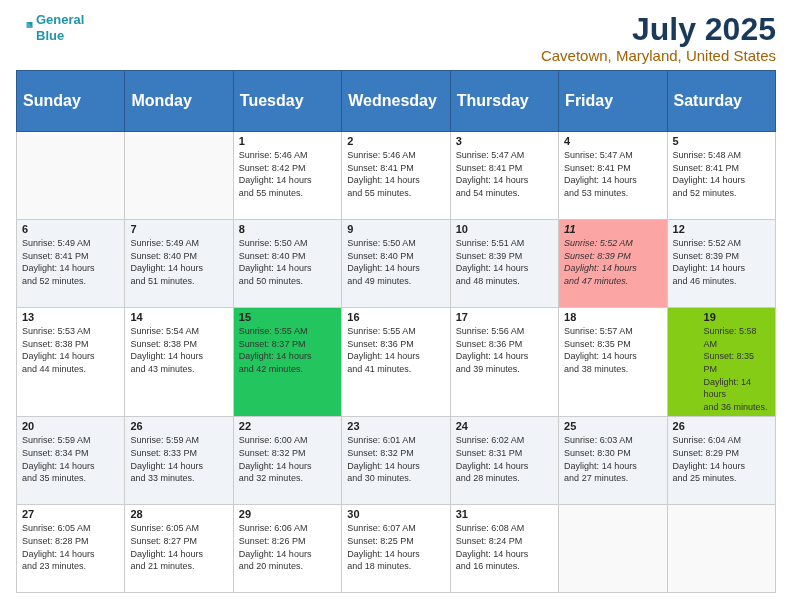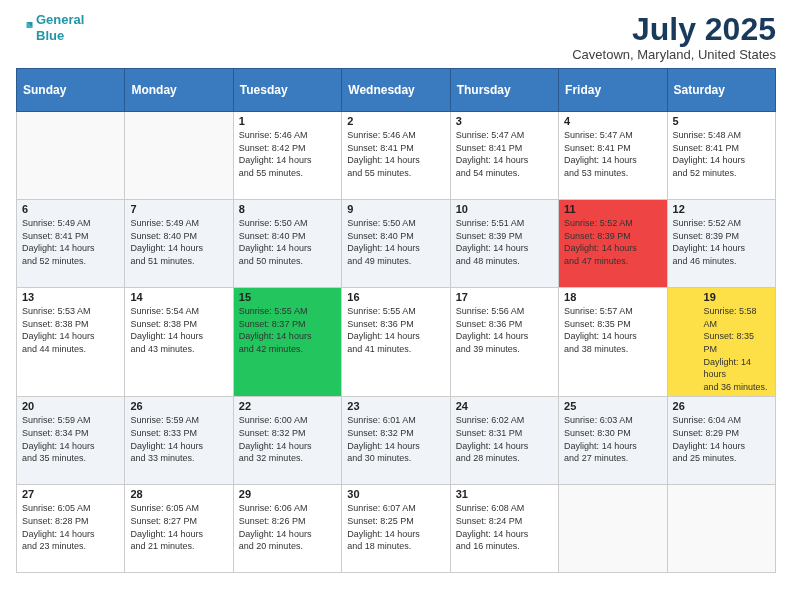--- a/index.html
+++ b/index.html
@@ -44,36 +44,36 @@
     .title-block {
       text-align: right;
     }
     .main-title {
       font-size: 32px;
       font-weight: bold;
       color: #1a3a5c;
       line-height: 1.1;
     }
     .subtitle {
-      font-size: 13px;
-      color: #404040;
+      font-size: 15px;
+      color: #a16207;
     }
     .calendar {
       flex: 1;
       border: 1px solid #ccc;
       border-collapse: collapse;
       width: 100%;
       table-layout: fixed;
     }
     .calendar th {
       background: #3a7abf;
       color: #fff;
-      font-size: 12px;
+      font-size: 16px;
       font-weight: bold;
-      padding: 14px 6px;
+      padding: 21px 6px;
       text-align: left;
       border: 1px solid #2a5a8f;
     }
     .calendar td {
       border: 1px solid #ccc;
       vertical-align: top;
       padding: 3px 5px;
       font-size: 9.5px;
       color: #333;
       background: #fff;
@@ -204,21 +204,21 @@
             <div class="day-info">Daylight: 14 hours</div>
             <div class="day-info">and 49 minutes.</div>
           </td>
           <td style="background: rgb(240, 244, 248);">
             <span class="day-num">10</span>
             <div class="day-info">Sunrise: 5:51 AM</div>
             <div class="day-info">Sunset: 8:39 PM</div>
             <div class="day-info">Daylight: 14 hours</div>
             <div class="day-info">and 48 minutes.</div>
           </td>
-          <td style="background: #ef4444;">
+          <td style="background: #fca5a5; font-style: italic;">
             <span class="day-num">11</span>
             <div class="day-info">Sunrise: 5:52 AM</div>
             <div class="day-info">Sunset: 8:39 PM</div>
             <div class="day-info">Daylight: 14 hours</div>
             <div class="day-info">and 47 minutes.</div>
           </td>
           <td style="background: rgb(240, 244, 248);">
             <span class="day-num">12</span>
             <div class="day-info">Sunrise: 5:52 AM</div>
             <div class="day-info">Sunset: 8:39 PM</div>
@@ -262,21 +262,21 @@
             <div class="day-info">Daylight: 14 hours</div>
             <div class="day-info">and 39 minutes.</div>
           </td>
           <td style="background: rgb(255, 255, 255);">
             <span class="day-num">18</span>
             <div class="day-info">Sunrise: 5:57 AM</div>
             <div class="day-info">Sunset: 8:35 PM</div>
             <div class="day-info">Daylight: 14 hours</div>
             <div class="day-info">and 38 minutes.</div>
           </td>
-          <td style="background: #fde047; padding-left: 36px;">
+          <td style="background: #84cc16; padding-left: 36px;">
             <span class="day-num">19</span>
             <div class="day-info">Sunrise: 5:58 AM</div>
             <div class="day-info">Sunset: 8:35 PM</div>
             <div class="day-info">Daylight: 14 hours</div>
             <div class="day-info">and 36 minutes.</div>
           </td>
         </tr>
         <tr>
           <td style="background: rgb(240, 244, 248);">
             <span class="day-num">20</span>

